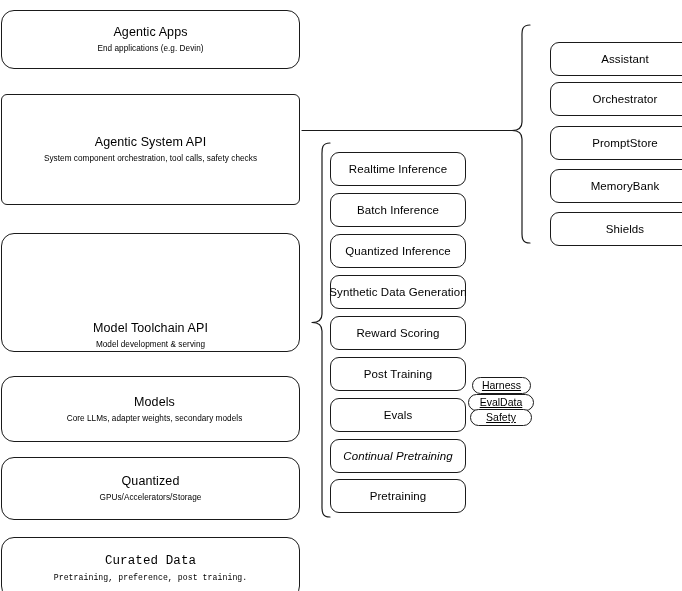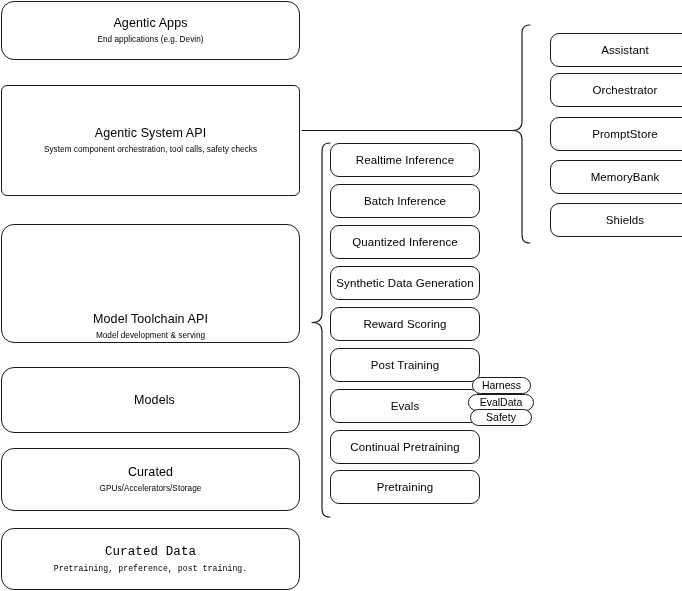--- a/index.html
+++ b/index.html
@@ -25,20 +25,21 @@
     box-sizing: border-box;
     border: 1.2px solid #1a1a1a;
     border-radius: 12px;
     background: #ffffff;
     display: flex;
     flex-direction: column;
     align-items: center;
     justify-content: center;
     text-align: center;
     color: #000000;
+    margin-top: 9px;
   }
   .node .title {
     font-size: 12.5px;
     line-height: 16px;
     letter-spacing: 0.1px;
     white-space: nowrap;
   }
   .node .subtitle {
     font-size: 8.2px;
     line-height: 12px;
@@ -60,21 +61,21 @@
     border-radius: 9px;
     border-width: 1.2px;
   }
   .cap .title {
     font-size: 11.5px;
     line-height: 14px;
   }
 
   .mid {
     left: 330px;
-    width: 150px;
+    width: 136px;
   }
   .right {
     left: 550px;
     width: 150px;
   }
 
   
   .pill {
     position: absolute;
     box-sizing: border-box;
@@ -82,20 +83,21 @@
     border-radius: 10px;
     background: #ffffff;
     height: 17px;
     display: flex;
     align-items: flex-end;
     justify-content: center;
     font-size: 10.5px;
     line-height: 15px;
     color: #000000;
     white-space: nowrap;
+    text-decoration: underline;
   }
 
   
   .wire {
     position: absolute;
     left: 0;
     top: 0;
     width: 682px;
     height: 591px;
     pointer-events: none;
@@ -144,54 +146,55 @@
     <div class="subtitle">System component orchestration, tool calls, safety checks</div>
   </div>
 
   <div class="node layer" style="top:224px; height:119px;justify-content:flex-end;">
     <div class="title">Model Toolchain API</div>
     <div class="subtitle">Model development &amp; serving</div>
   </div>
 
   <div class="node layer" style="top:367px; height:66px;padding-left:8px;">
     <div class="title">Models</div>
+    <div class="subtitle">Core LLMs, adapter weights, secondary models</div>
   </div>
 
   <div class="node layer" style="top:448px; height:63px;">
-    <div class="title">Curated</div>
+    <div class="title">Quantized</div>
     <div class="subtitle">GPUs/Accelerators/Storage</div>
   </div>
 
   <div class="node layer" style="top:528px; height:62px;font-family:Liberation Mono, monospace;">
     <div class="title">Curated Data</div>
     <div class="subtitle">Pretraining, preference, post training.</div>
   </div>
 
   <div class="node cap mid" style="top:143px;">
     <div class="title">Realtime Inference</div>
   </div>
   <div class="node cap mid" style="top:184px;">
     <div class="title">Batch Inference</div>
   </div>
-  <div class="node cap mid" style="top:225px;">
+  <div class="node cap mid" style="top:225px;border-radius:10px;">
     <div class="title">Quantized Inference</div>
   </div>
   <div class="node cap mid" style="top:266px;">
     <div class="title">Synthetic Data Generation</div>
   </div>
   <div class="node cap mid" style="top:307px;">
     <div class="title">Reward Scoring</div>
   </div>
   <div class="node cap mid" style="top:348px;">
     <div class="title">Post Training</div>
   </div>
   <div class="node cap mid" style="top:389px;">
     <div class="title">Evals</div>
   </div>
-  <div class="node cap mid" style="top:430px;">
+  <div class="node cap mid" style="top:430px;font-style:italic;">
     <div class="title">Continual Pretraining</div>
   </div>
   <div class="node cap mid" style="top:470px;">
     <div class="title">Pretraining</div>
   </div>
 
   <div class="pill" style="left:472px; top:377px; width:59px;">
     <span>Harness</span>
   </div>
   <div class="pill" style="left:468px; top:394px; width:66px;">

